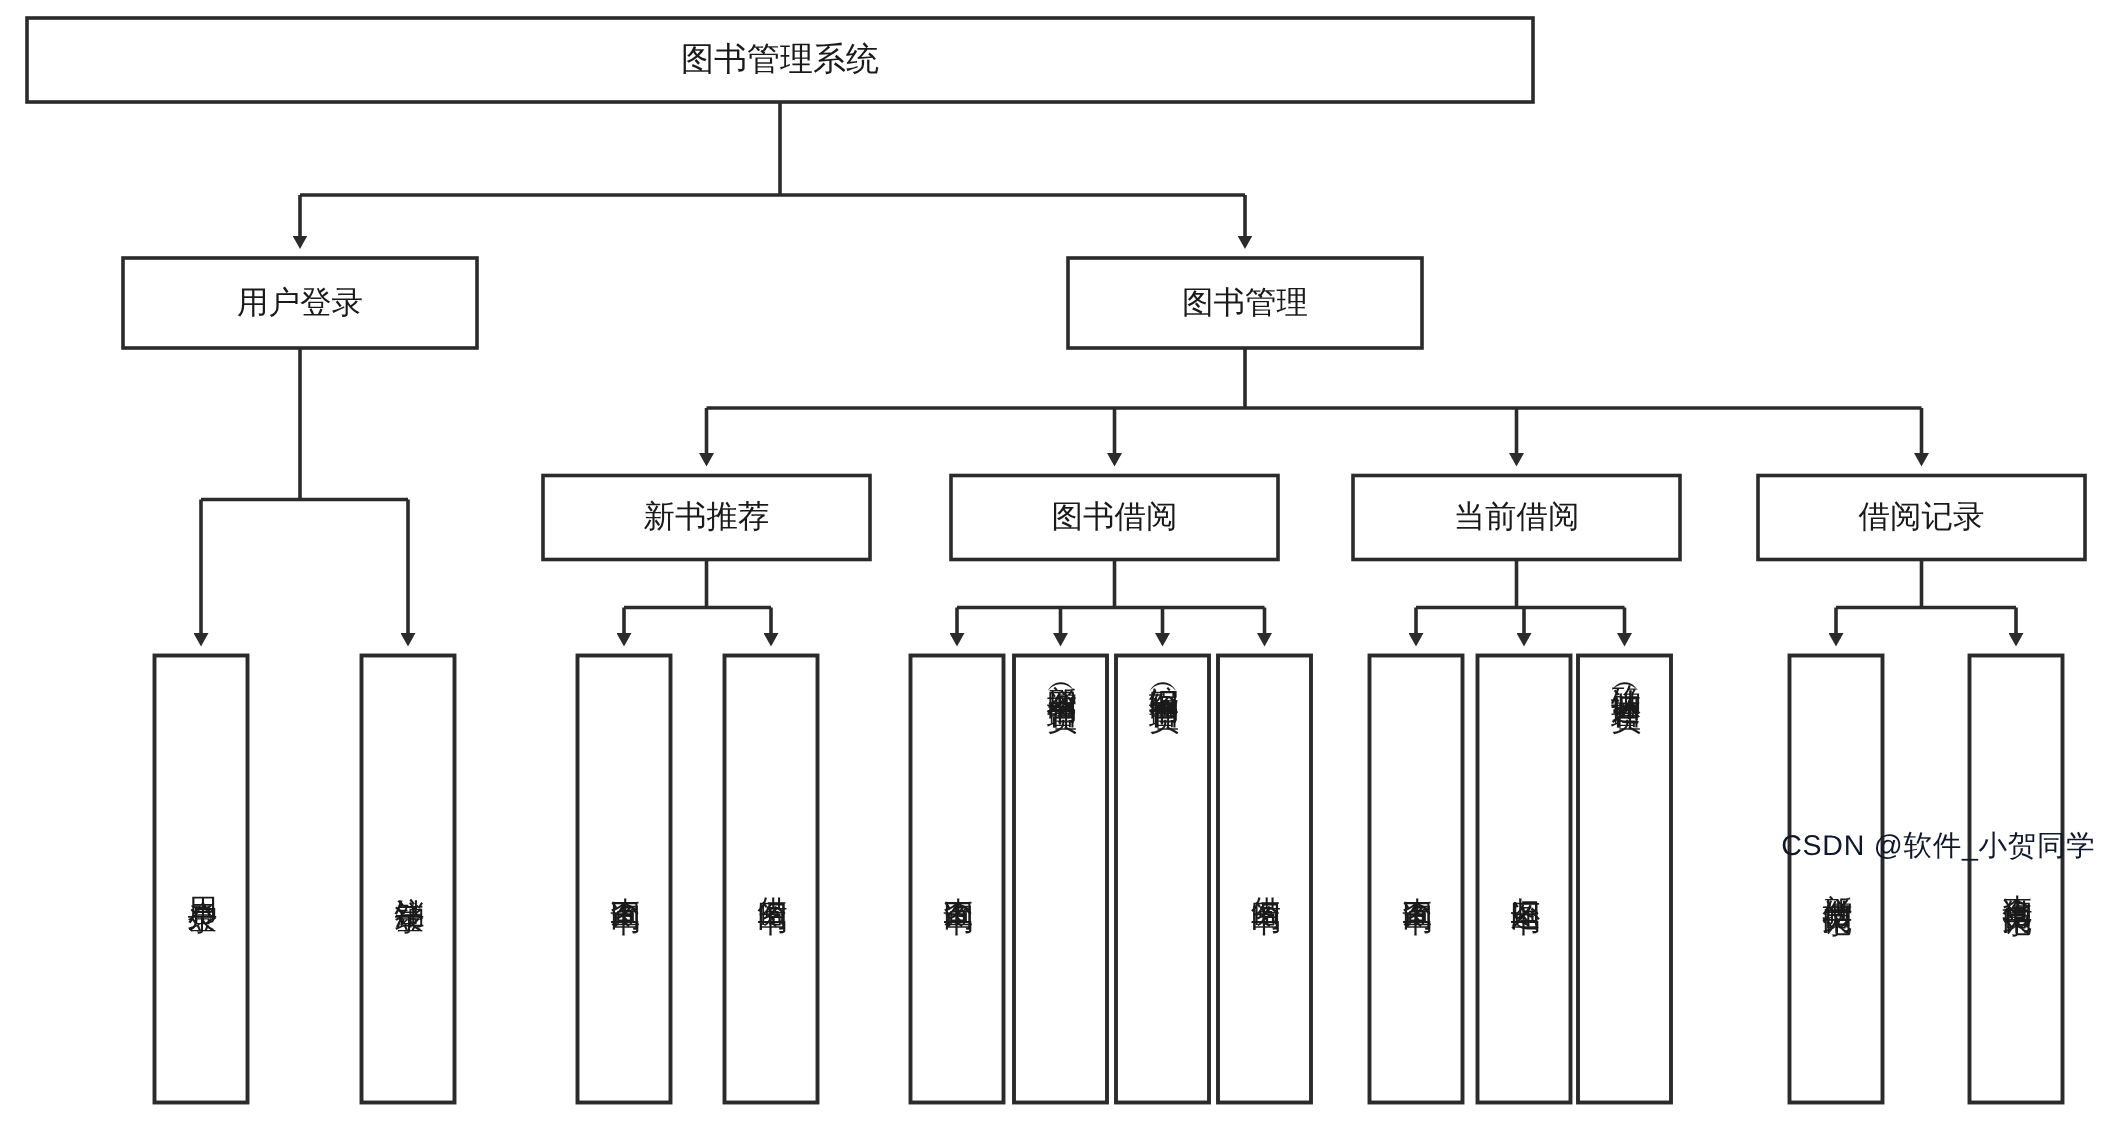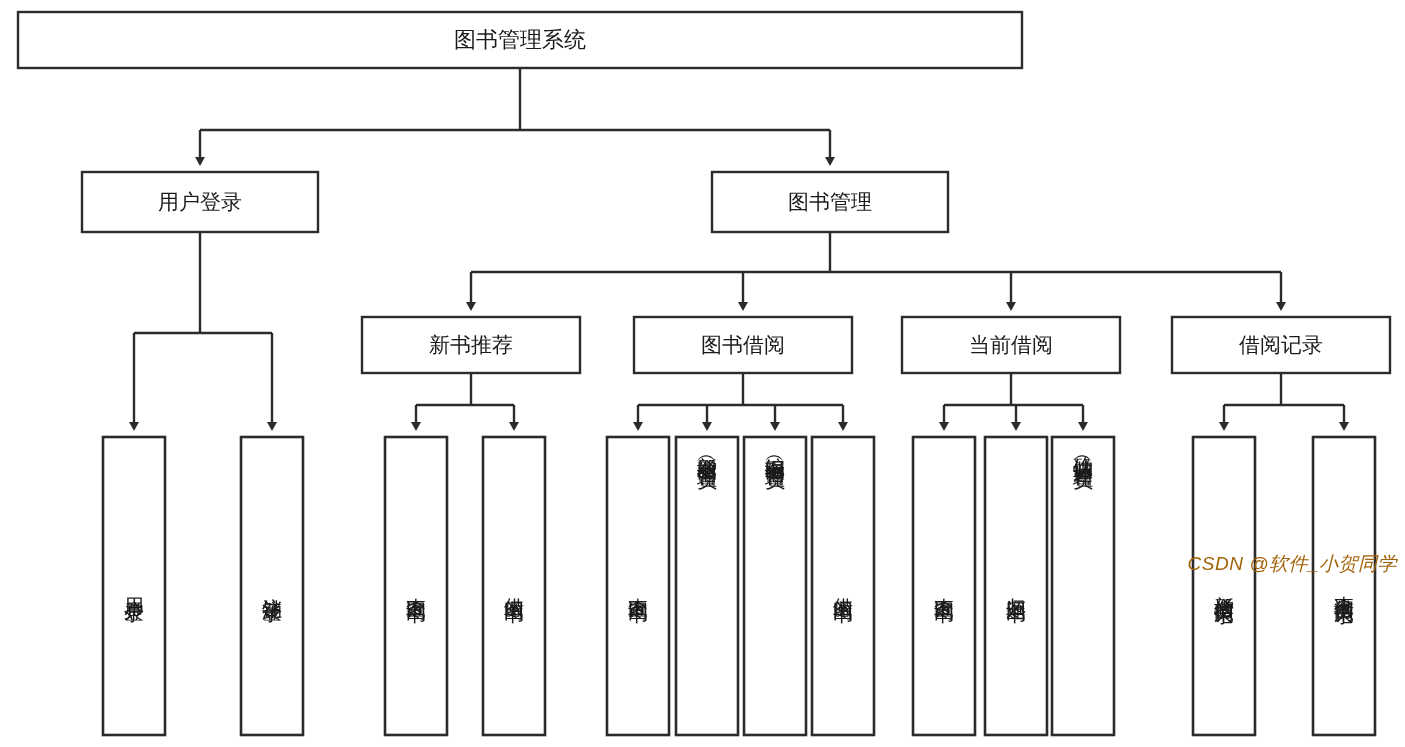--- a/index.html
+++ b/index.html
@@ -73,24 +73,23 @@
     color: #1a1a1a;
     white-space: nowrap;
     text-align: center;
   }
   .watermark {
     position: absolute;
     right: 8px;
     bottom: 4px;
     font-family: "Liberation Sans", "DejaVu Sans", sans-serif;
     font-size: 19px;
-    color: #a16207;
+    color: #0f172a;
     white-space: nowrap;
     letter-spacing: 0.5px;
-    font-style: italic;
   }
 </style>
 </head>
 <body>
 
 <div id="diagram-root">
 
   <svg class="flow-svg" viewBox="0 0 1405 747">
     <defs>
       <marker id="arrowhead" markerWidth="9" markerHeight="10" refX="1" refY="5" orient="auto" markerUnits="userSpaceOnUse">

